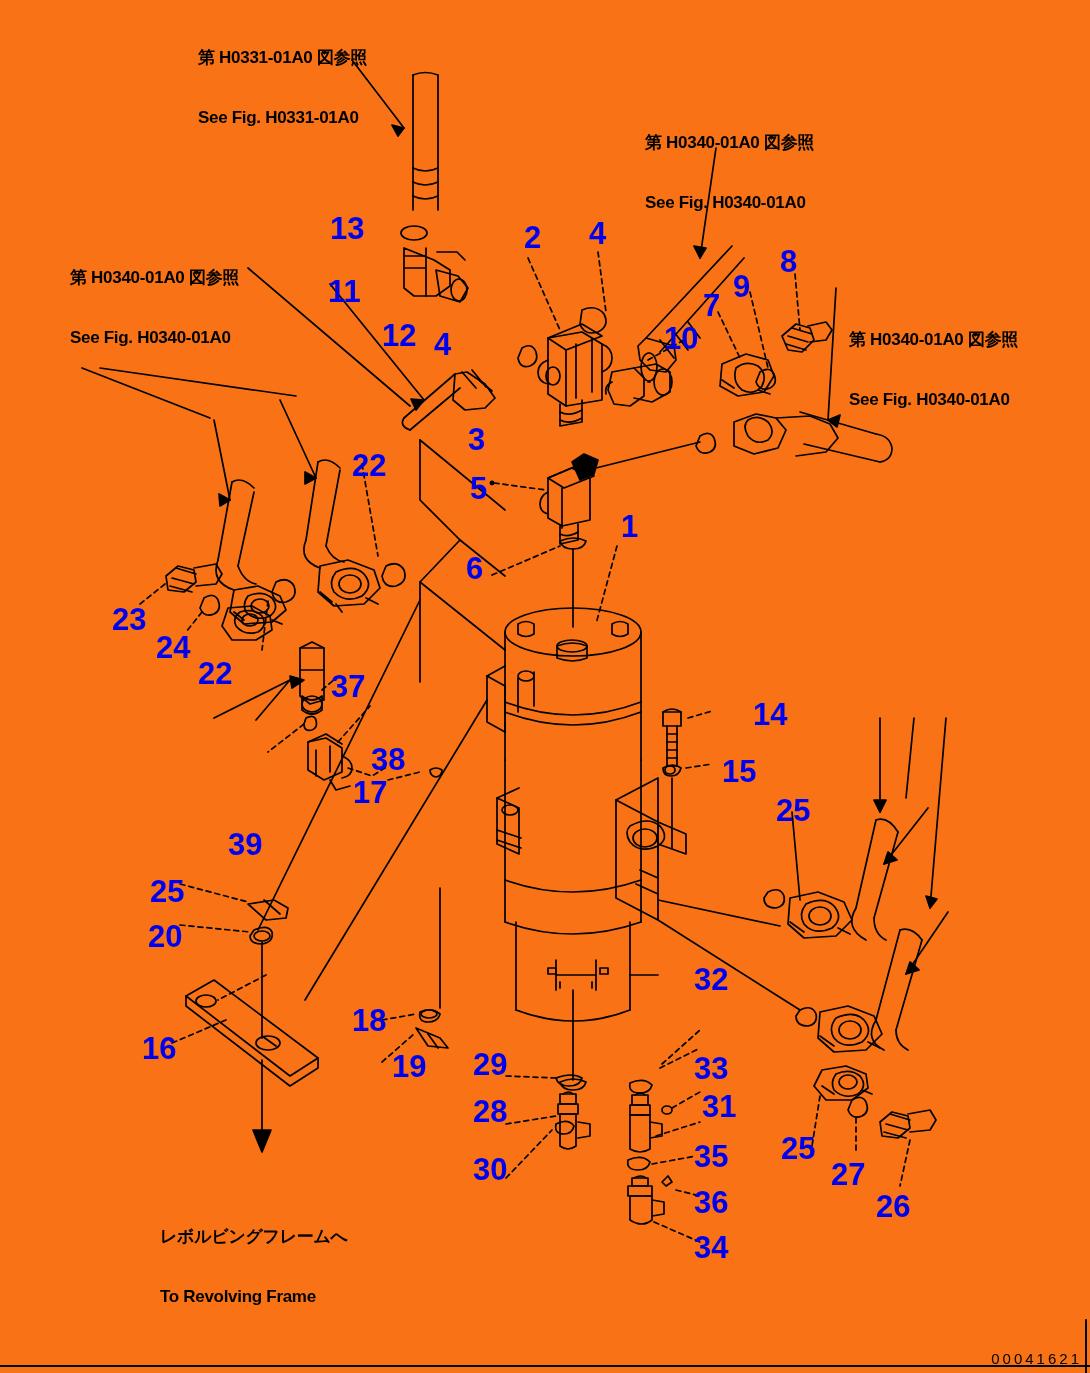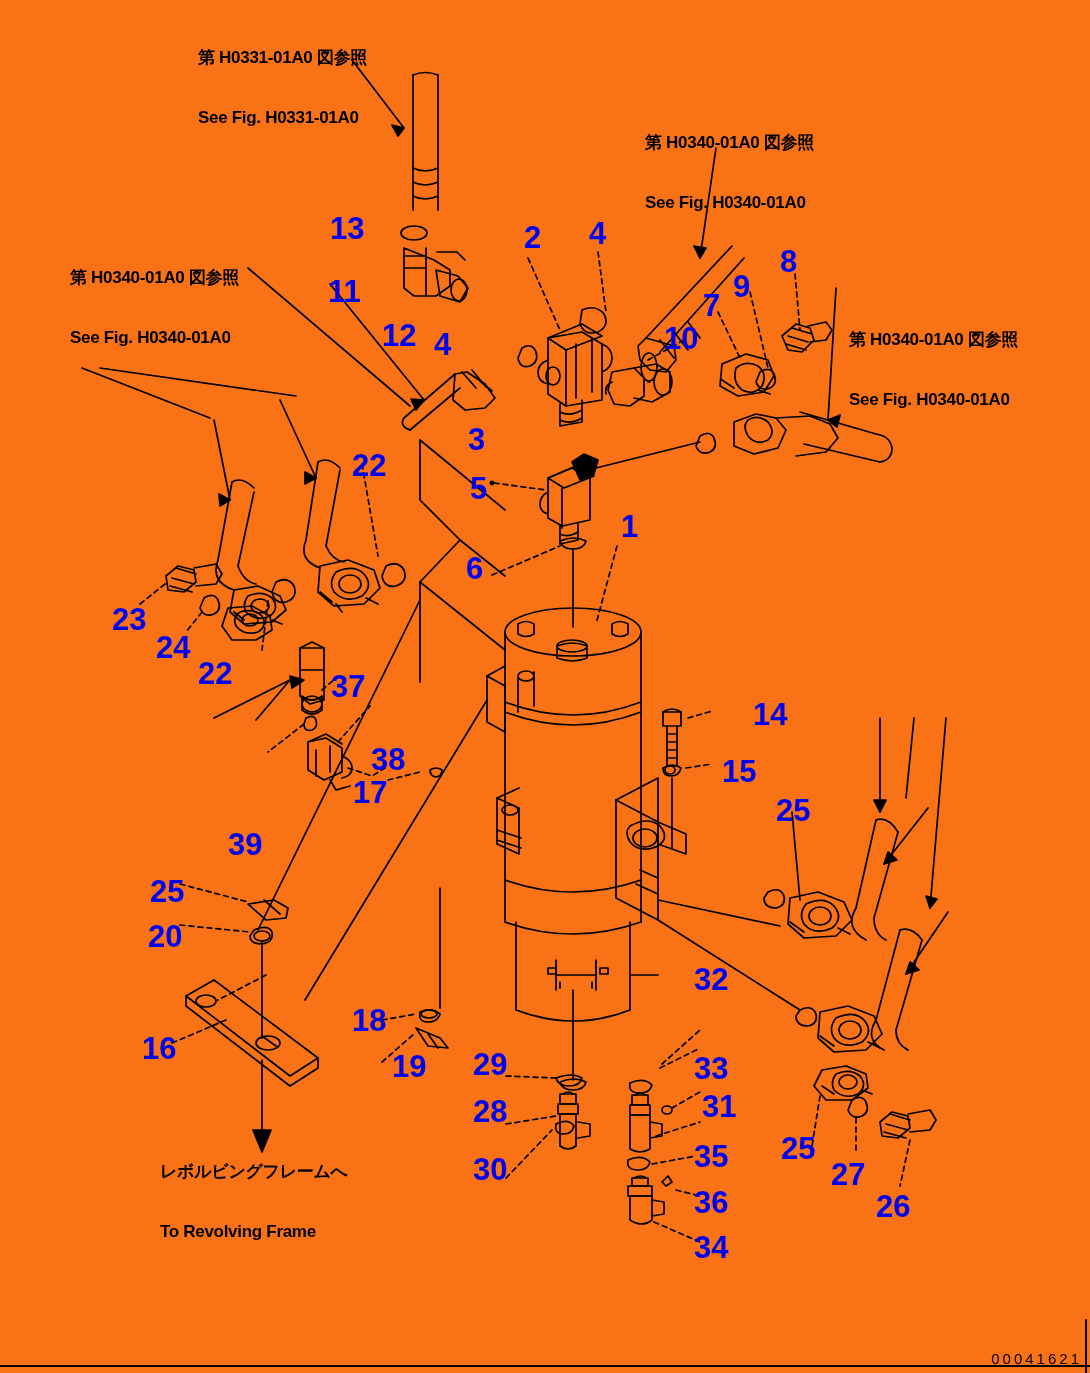--- a/index.html
+++ b/index.html
@@ -453,21 +453,21 @@
     <span class="en">See Fig. H0340-01A0</span>
   </div>
   <div class="ref-note" style="left:70px;top:228px;">
     <span class="jp">第 H0340-01A0 図参照</span>
     <span class="en">See Fig. H0340-01A0</span>
   </div>
   <div class="ref-note" style="left:849px;top:290px;">
     <span class="jp">第 H0340-01A0 図参照</span>
     <span class="en">See Fig. H0340-01A0</span>
   </div>
-  <div class="ref-note" style="left:160px;top:1122px;">
+  <div class="ref-note" style="left:160px;top:1187px;">
     <span class="jp">レボルビングフレームへ</span>
     <span class="en">To Revolving Frame</span>
   </div>
 
   <div class="callout" style="left:330px;top:213px;">13</div>
   <div class="callout" style="left:524px;top:222px;">2</div>
   <div class="callout" style="left:589px;top:218px;">4</div>
   <div class="callout" style="left:780px;top:246px;">8</div>
   <div class="callout" style="left:328px;top:276px;">11</div>
   <div class="callout" style="left:733px;top:271px;">9</div>

